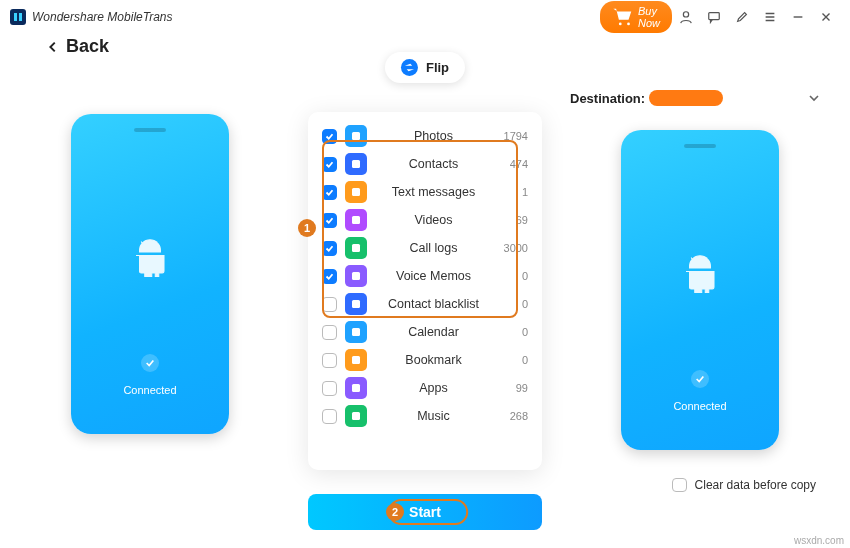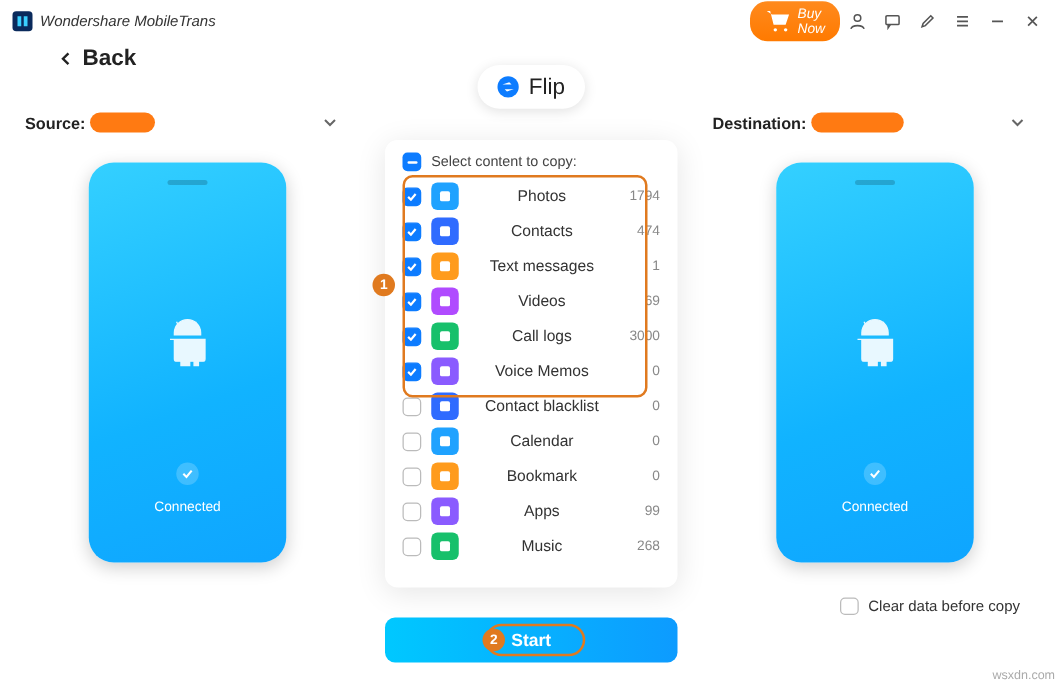--- a/index.html
+++ b/index.html
@@ -14,21 +14,21 @@
   .tb-ico { width: 28px; height: 28px; display:flex;align-items:center;justify-content:center; color:#555; cursor:pointer;}
   .tb-ico svg{width:14px;height:14px;}
 
   
   .backrow { padding: 2px 22px 6px; margin-left: 24px; }
   .back { display:inline-flex;align-items:center;gap:6px;font-weight:700;font-size:18px;color:#222;cursor:pointer;}
   .back svg{width:14px;height:14px;}
 
   
   .flipwrap { position:absolute; top:52px; left:50%; transform:translateX(-50%); z-index:3;}
-  .flip { background:#fff; border-radius:18px; padding:7px 16px; box-shadow:0 2px 10px rgba(0,0,0,0.12); display:flex;align-items:center;gap:8px;font-size:18px;font-weight:400;color:#222;cursor:pointer;}
+  .flip { background:#fff; border-radius:18px; padding:7px 16px; box-shadow:0 2px 10px rgba(0,0,0,0.12); display:flex;align-items:center;gap:8px;font-size:13px;font-weight:700;color:#222;cursor:pointer;}
   .flip-ic{width:17px;height:17px;border-radius:50%;background:#0d7cff;display:flex;align-items:center;justify-content:center;}
   .flip-ic svg{width:11px;height:11px;fill:#fff;}
 
   
   .devcol { position:absolute; top:90px; width:260px; }
   .devcol.left { left:20px; }
   .devcol.right { right:20px; }
   .devlabel { display:flex;align-items:center;gap:4px;font-size:13px;font-weight:700;color:#222;}
   .pill { height:16px; background:#ff7a12;border-radius:9px;display:inline-block;}
   .chev { margin-left:auto; width:12px;height:12px;color:#666;transform:translateX(-10px);}
@@ -139,27 +139,20 @@
     <span class="flip-ic">
         <svg viewBox="0 0 12 12">
           <path d="M1 4h8L7 2M11 8H3l2 2"></path>
         </svg>
       </span>
     <span>Flip</span>
   </div>
 </div>
 
 <div class="devcol left">
-  <div class="devlabel">
-    <span>Source:</span>
-    <span class="pill" style="width:52px"></span>
-    <svg class="chev" viewBox="0 0 12 12" fill="none" stroke="currentColor" stroke-width="1.6">
-        <path d="M2 4l4 4 4-4"></path>
-      </svg>
-  </div>
   <div class="phonewrap">
     <div class="phone">
       <div class="speaker"></div>
       <div class="droid"><svg viewBox="0 0 24 24">
             <path d="M6 8a6 6 0 0112 0v1H6V8zm-2 3h16v9a1 1 0 01-1 1h-2v2h-2v-2h-2v2H9v-2H7a1 1 0 01-1-1v-9zm4-6l-1-2m8 2l1-2" stroke="#fff" stroke-width=".6"></path>
           </svg></div>
       <div class="tick">
           <svg viewBox="0 0 12 12">
             <path d="M2 6l3 3 5-6"></path>
           </svg>
@@ -187,24 +180,20 @@
           <svg viewBox="0 0 12 12">
             <path d="M2 6l3 3 5-6"></path>
           </svg>
         </div>
       <div class="connected">Connected</div>
     </div>
   </div>
 </div>
 
 <div class="card">
-  <div class="selhead">
-    <span class="minus"></span>
-    <span>Select content to copy:</span>
-  </div>
   <div class="rows" id="rows">
       <div class="row">
         <span class="cb on">
           <svg viewBox="0 0 12 12">
             <path d="M2 6l3 3 5-6"></path>
           </svg>
         </span>
         <span class="iic" style="background: rgb(31, 162, 255);">
           <svg viewBox="0 0 12 12">
             <rect x="2" y="2" width="8" height="8" rx="1.5"></rect>

